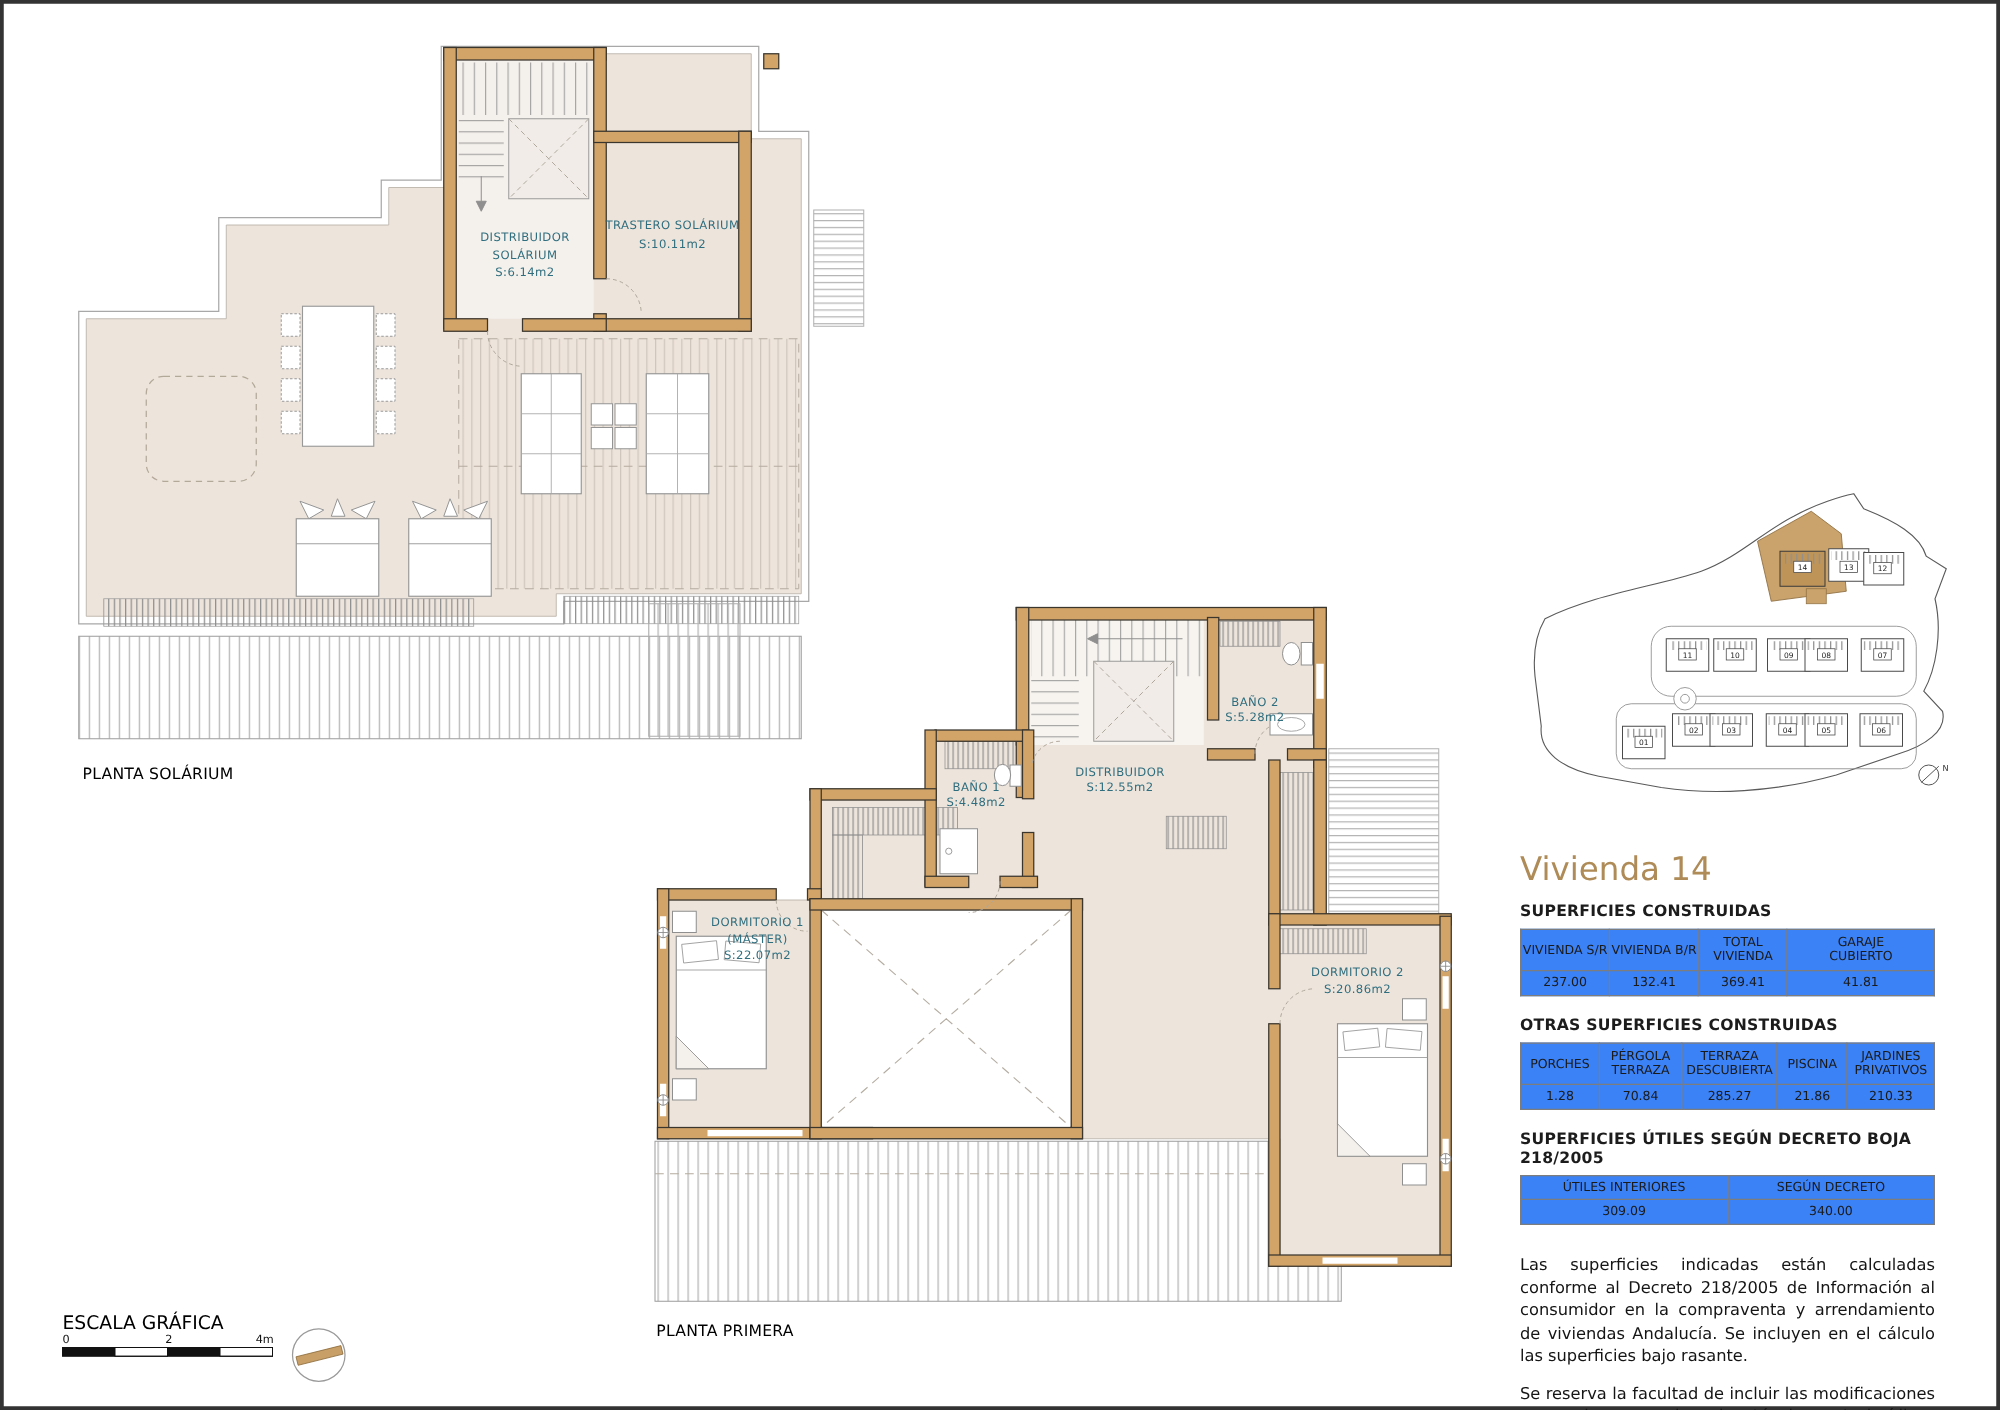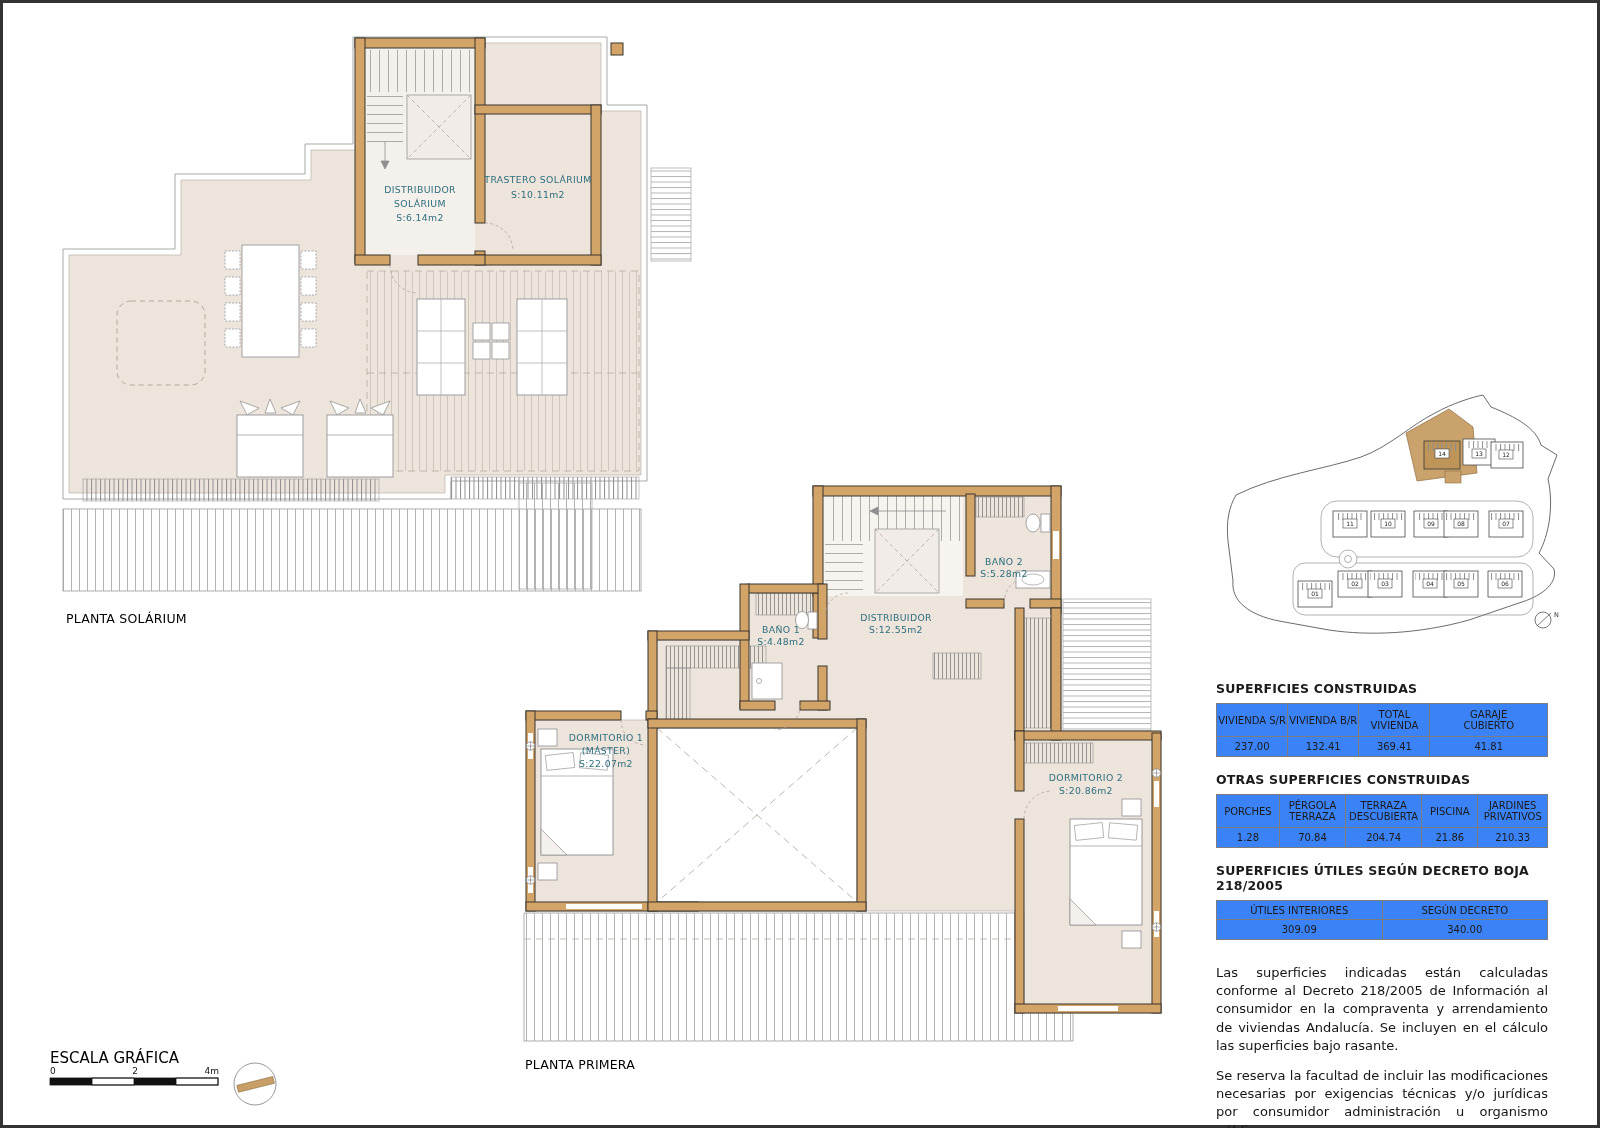--- a/index.html
+++ b/index.html
@@ -383,20 +383,21 @@
 
       <g>
         <circle cx="322" cy="237" r="8" fill="none" stroke="#555" stroke-width="0.8"></circle>
         <line x1="316" y1="243" x2="330" y2="230" stroke="#555" stroke-width="0.8"></line>
         <text x="333" y="234" font-size="6.5" fill="#333">N</text>
       </g>
     </g>
   </svg>
 
   <div class="col">
+    <div class="viv-title">Vivienda 14</div>
 
     <div class="sec first">SUPERFICIES CONSTRUIDAS</div>
     <table>
       <colgroup>
           <col style="width:21.5%">
           <col style="width:21.5%">
           <col style="width:21.5%">
           <col style="width:35.5%">
         </colgroup>
       <tbody>
@@ -433,21 +434,21 @@
 TERRAZA</th>
         <th>TERRAZA
 DESCUBIERTA</th>
         <th>PISCINA</th>
         <th>JARDINES
 PRIVATIVOS</th>
       </tr>
       <tr>
         <td>1.28</td>
         <td>70.84</td>
-        <td>204.74</td>
+        <td>285.27</td>
         <td>21.86</td>
         <td>210.33</td>
       </tr>
     </tbody>
       </table>
 
     <div class="sec">SUPERFICIES ÚTILES SEGÚN DECRETO BOJA 218/2005</div>
     <table>
       <colgroup>
           <col style="width:50%">

